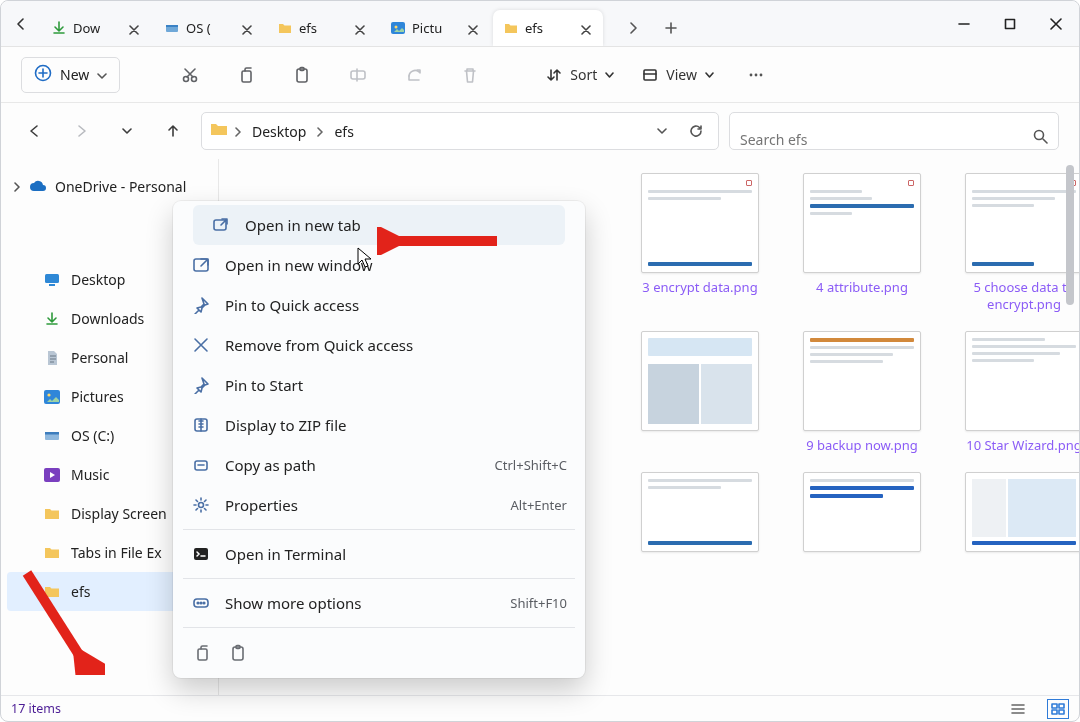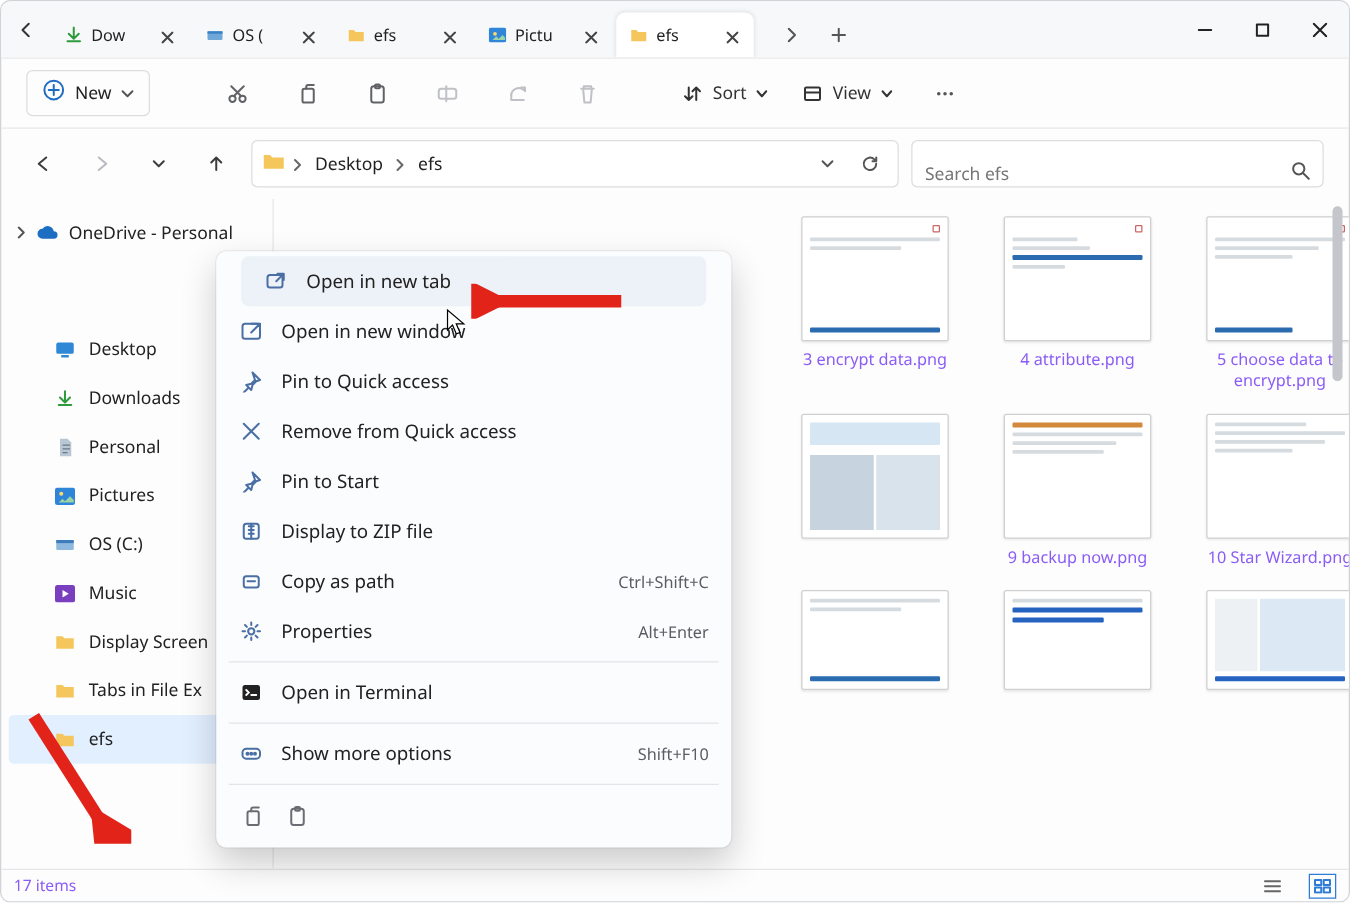--- a/index.html
+++ b/index.html
@@ -77,21 +77,21 @@
   .ctxsep { height: 1px; background: #e2e4e8; margin: 4px 10px; }
   .ctxbottom { display:flex; gap:14px; padding: 10px 18px; }
   .ctxbottom .ctxicon { width: 22px; height: 22px; display:flex; align-items:center; justify-content:center; color:#6a6d73; }
 
   
   .cursor { position: absolute; left: 356px; top: 246px; width: 16px; height: 22px; z-index: 60; }
   .ann-arrow { position: absolute; z-index: 55; }
   .ann-arrow svg { display:block; }
 
   
-  .statusbar { height: 26px; border-top: 1px solid #e6e7ea; display: flex; align-items: center; padding: 0 10px; font-size: 12.5px; color: #8b5cf6; gap: 18px; }
+  .statusbar { height: 26px; border-top: 1px solid #e6e7ea; display: flex; align-items: center; padding: 0 10px; font-size: 12.5px; color: #4c1d95; gap: 18px; }
   .statusbar .spacer { flex:1; }
   .view-toggle { width: 22px; height: 20px; display:flex; align-items:center; justify-content:center; border: 1px solid transparent; }
   .view-toggle.active { border-color:#2f7bd8; color:#2f7bd8; }
 
   
   .svg-strokes { stroke: currentColor; stroke-width: 1.6; fill: none; stroke-linecap: round; stroke-linejoin: round; }
 </style>
 </head>
 <body>
 

